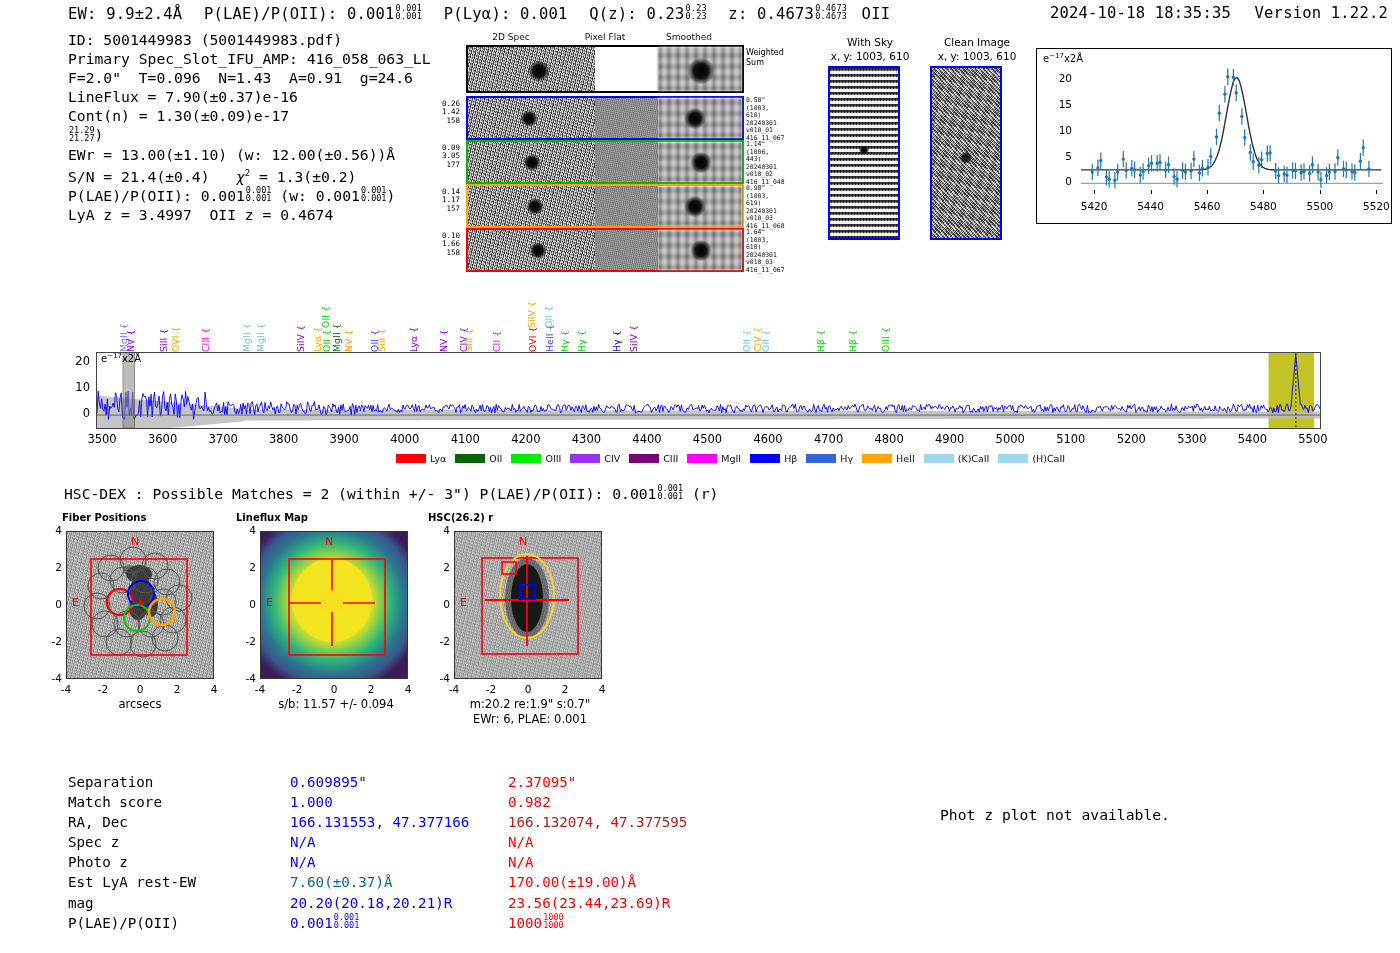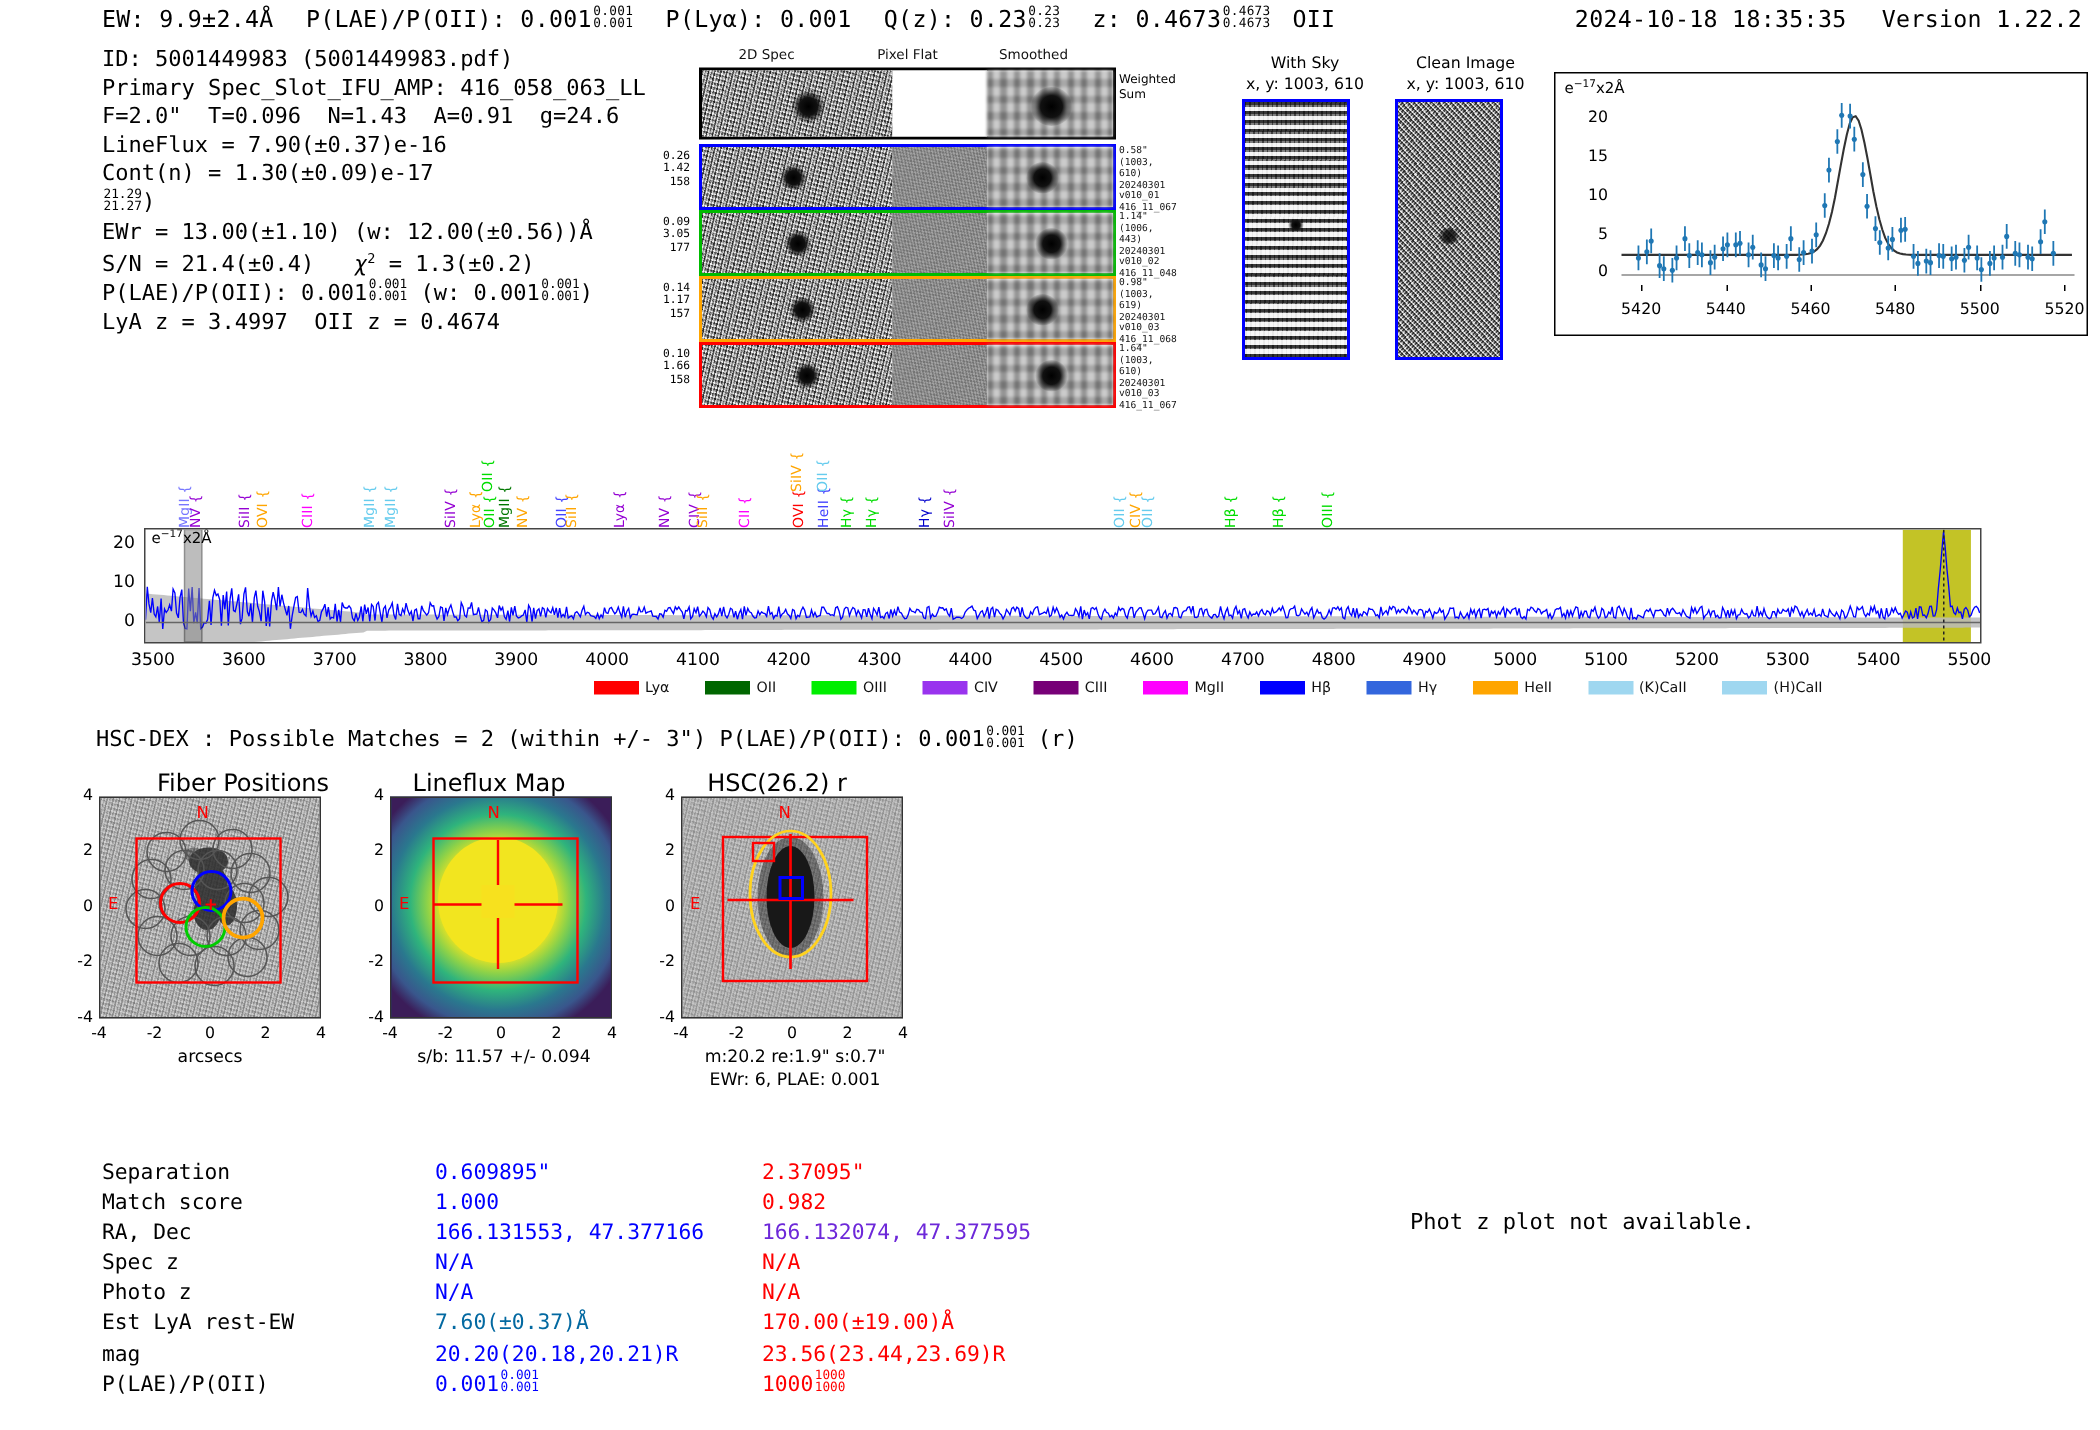--- a/index.html
+++ b/index.html
@@ -68,28 +68,28 @@
 
   
   #bigspec{left:96px;top:352px;width:1225px;height:77px;border:1px solid #444;box-sizing:border-box;background:#fff;overflow:hidden;}
   .linelbl{position:absolute;writing-mode:vertical-rl;transform:rotate(180deg);
            font-size:9.3px;font-family:"DejaVu Sans","Liberation Sans",sans-serif;
            letter-spacing:.1px;line-height:1;}
   .xtick{position:absolute;font-size:11.5px;font-family:"DejaVu Sans","Liberation Sans",sans-serif;}
   .ytick{position:absolute;font-size:11.5px;font-family:"DejaVu Sans","Liberation Sans",sans-serif;text-align:right;}
 
   
-  #legend{position:absolute;left:396px;top:452px;height:12px;display:flex;align-items:center;gap:15px;}
+  #legend{position:absolute;left:396px;top:452px;height:12px;display:flex;align-items:center;gap:0;}
   .lg{display:flex;align-items:center;margin-right:9px;}
   .lgsw{width:30px;height:9px;display:inline-block;}
   .lgtx{font-size:9.5px;font-family:"DejaVu Sans","Liberation Sans",sans-serif;margin-left:4px;color:#111;}
 
   
   #hsc-hdr{left:64px;top:484px;font-size:14.7px;}
-  .pan-title{position:absolute;font-size:16px;font-family:"DejaVu Sans","Liberation Sans",sans-serif;text-align:center;}
+  .pan-title{position:absolute;font-size:10px;font-family:"DejaVu Sans","Liberation Sans",sans-serif;text-align:left;font-weight:bold;}
   .imgpan{position:absolute;box-sizing:border-box;border:1px solid #333;overflow:hidden;}
   .ptick{position:absolute;font-size:10.5px;font-family:"DejaVu Sans","Liberation Sans",sans-serif;}
   .caption{position:absolute;font-size:11.5px;font-family:"DejaVu Sans","Liberation Sans",sans-serif;text-align:center;}
 
   
   #tbl{position:absolute;left:68px;top:772px;font-size:14.2px;line-height:20.1px;}
   #tbl .lab{position:absolute;left:0;width:210px;color:#000;}
   #tbl .c1{position:absolute;left:222px;color:#0000ff;white-space:nowrap;}
   #tbl .c2{position:absolute;left:440px;color:#ff0000;white-space:nowrap;}
   #photz{position:absolute;left:940px;top:806px;font-size:14.7px;}
@@ -645,21 +645,21 @@
       <span class="c2" style="color:#ff0000">2.37095"</span>
     </div>
     <div style="position: relative; height: 20.1px;">
       <span class="lab">Match score</span>
       <span class="c1" style="color:#0000ff">1.000</span>
       <span class="c2" style="color:#ff0000">0.982</span>
     </div>
     <div style="position: relative; height: 20.1px;">
       <span class="lab">RA, Dec</span>
       <span class="c1" style="color:#0000ff">166.131553, 47.377166</span>
-      <span class="c2" style="color:#6d28d9">166.132074, 47.377595</span>
+      <span class="c2" style="color:#b91c1c">166.132074, 47.377595</span>
     </div>
     <div style="position: relative; height: 20.1px;">
       <span class="lab">Spec z</span>
       <span class="c1" style="color:#0000ff">N/A</span>
       <span class="c2" style="color:#ff0000">N/A</span>
     </div>
     <div style="position: relative; height: 20.1px;">
       <span class="lab">Photo z</span>
       <span class="c1" style="color:#0000ff">N/A</span>
       <span class="c2" style="color:#ff0000">N/A</span>

